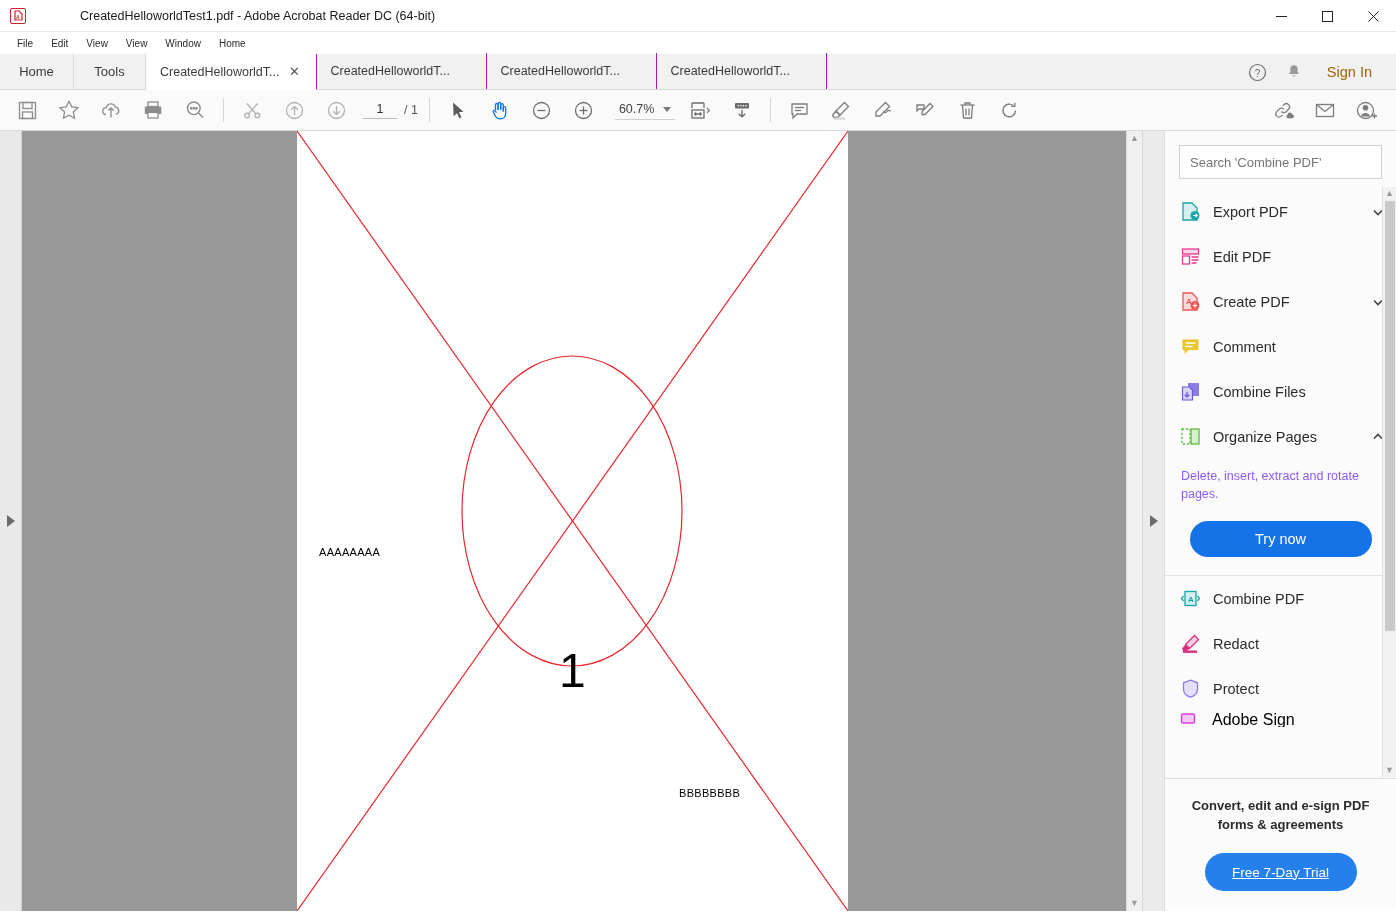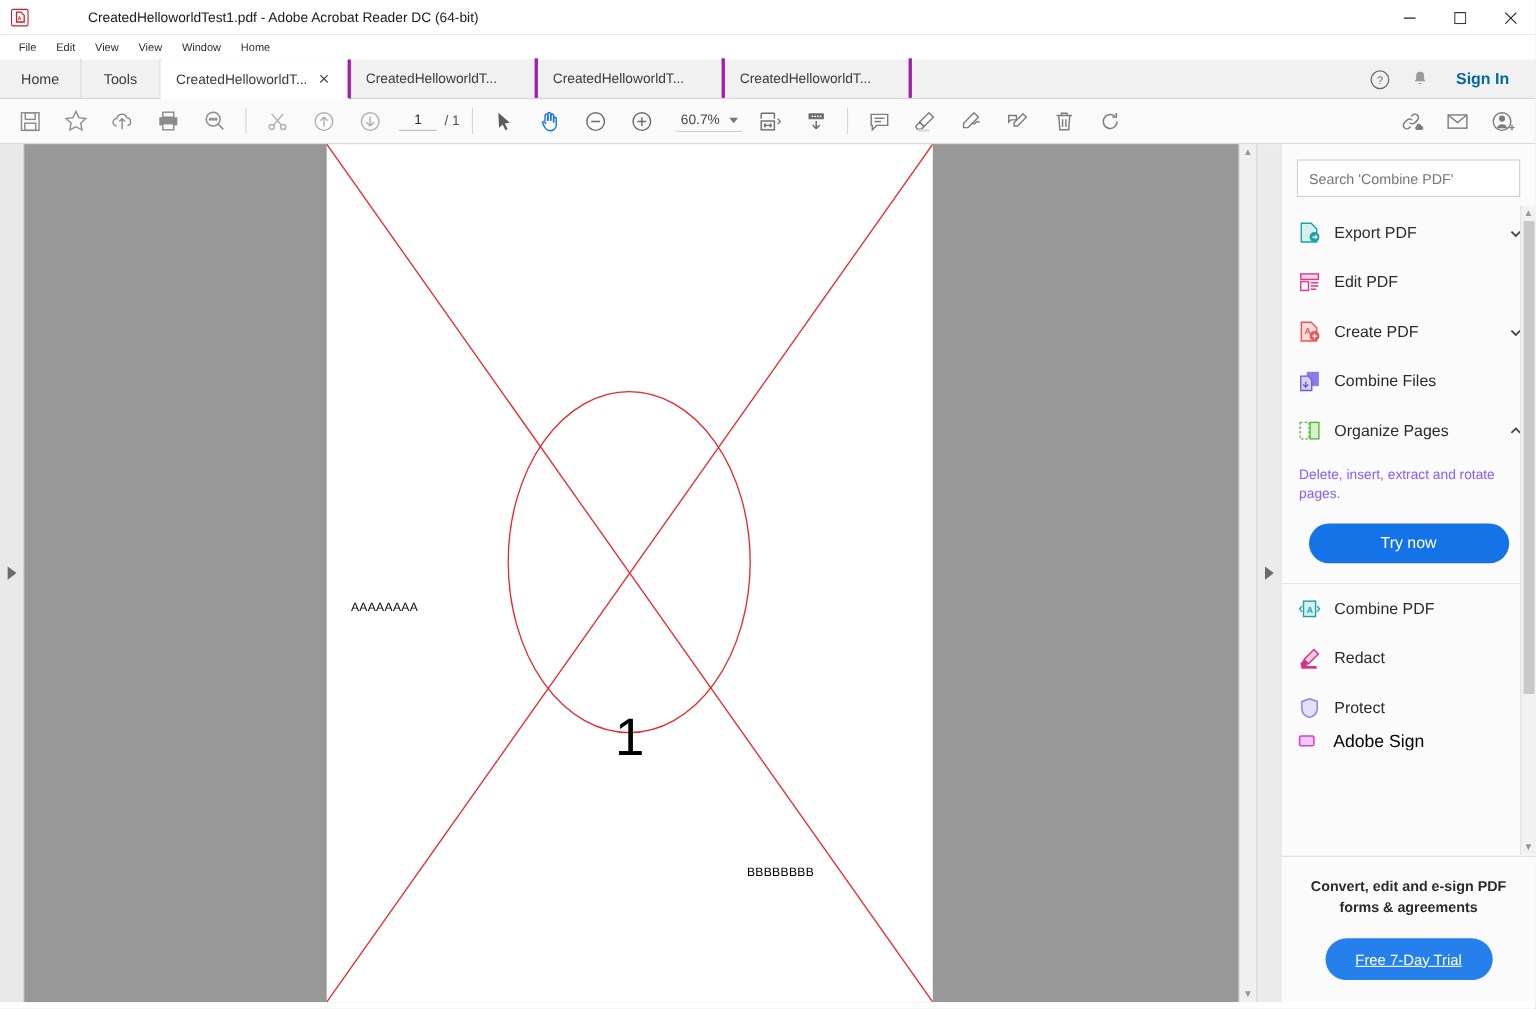--- a/index.html
+++ b/index.html
@@ -48,41 +48,41 @@
   .tab-home, .tab-tools {
     height: 36px; display: flex; align-items: center; justify-content: center;
     font-size: 13px; color: #3b3b3b; padding: 0 18px; cursor: default;
     border-right: 1px solid #dcdcdc;
   }
   .tab-home { min-width: 74px; }
   .tab-tools { min-width: 72px; }
   .doc-tab {
     height: 36px; display: flex; align-items: center;
     font-size: 12.5px; color: #3b3b3b; padding: 0 14px;
-    border-right: 3px solid #a21caf; cursor: default;
+    border-right: 1px solid #a21caf; cursor: default;
     max-width: 178px; min-width: 170px;
   }
   .doc-tab.active { background: #ffffff; border-bottom: 1px solid #ffffff; margin-bottom: -1px; }
   .doc-tab .tlabel {
     overflow: hidden; white-space: nowrap; text-overflow: ellipsis; flex: 1;
   }
   .tab-close {
     margin-left: 8px; font-size: 13px; color: #555; width: 14px;
     text-align: center; cursor: pointer;
   }
   .tabbar-right {
     position: absolute; right: 0; top: 0; height: 36px;
     display: flex; align-items: center; gap: 2px; padding-right: 14px;
   }
   .tb-icon-btn {
     width: 34px; height: 34px; display: flex; align-items: center; justify-content: center;
     cursor: pointer;
   }
   .signin {
-    font-size: 14.5px; color: #0369a1; font-weight: bold; padding: 0 10px 0 14px; cursor: pointer; text-align: center;
+    font-size: 14.5px; color: #a16207; font-weight: normal; padding: 0 10px 0 14px; cursor: pointer; text-align: center;
   }
 
   
   .toolbar {
     height: 41px; display: flex; align-items: center;
     background: #fafafa; border-bottom: 1px solid #d9d9d9;
     position: relative; padding-left: 6px;
   }
   .tool {
     width: 42px; height: 40px; display: flex; align-items: center; justify-content: center;
@@ -528,20 +528,29 @@
               <circle cx="15" cy="14.5" r="4.5" fill="#eb5757"></circle>
               <path d="M15 12.3v4.4M12.8 14.5h4.4" stroke="#fff" stroke-width="1.2"></path>
             </svg>
         </span>
         <span class="tname">Create PDF</span>
         <svg class="chev" viewBox="0 0 12 12">
             <path d="M2 4.5L6 8.5 10 4.5" fill="none" stroke="#444" stroke-width="1.6"></path>
           </svg>
       </div>
 
+      <div class="tool-row">
+        <span class="ticon">
+          <svg width="21" height="21" viewBox="0 0 21 21">
+              <path d="M2.5 3.5h16v10.5h-10l-4 4v-4h-2z" fill="#e8c52b"></path>
+              <path d="M5.5 7h10M5.5 10.5h7" stroke="#fff" stroke-width="1.4"></path>
+            </svg>
+        </span>
+        <span class="tname">Comment</span>
+      </div>
 
       <div class="tool-row">
         <span class="ticon">
           <svg width="21" height="21" viewBox="0 0 21 21">
               <rect x="8" y="2" width="11" height="13" fill="#8a7de8"></rect>
               <path d="M2.5 6h7l3 3v10h-10z" fill="#d6d2f7" stroke="#6a5bd9" stroke-width="1.2"></path>
               <path d="M7 11v5M7 16l-2.3-2.4M7 16l2.3-2.4" stroke="#6a5bd9" stroke-width="1.3" fill="none"></path>
             </svg>
         </span>
         <span class="tname">Combine Files</span>

